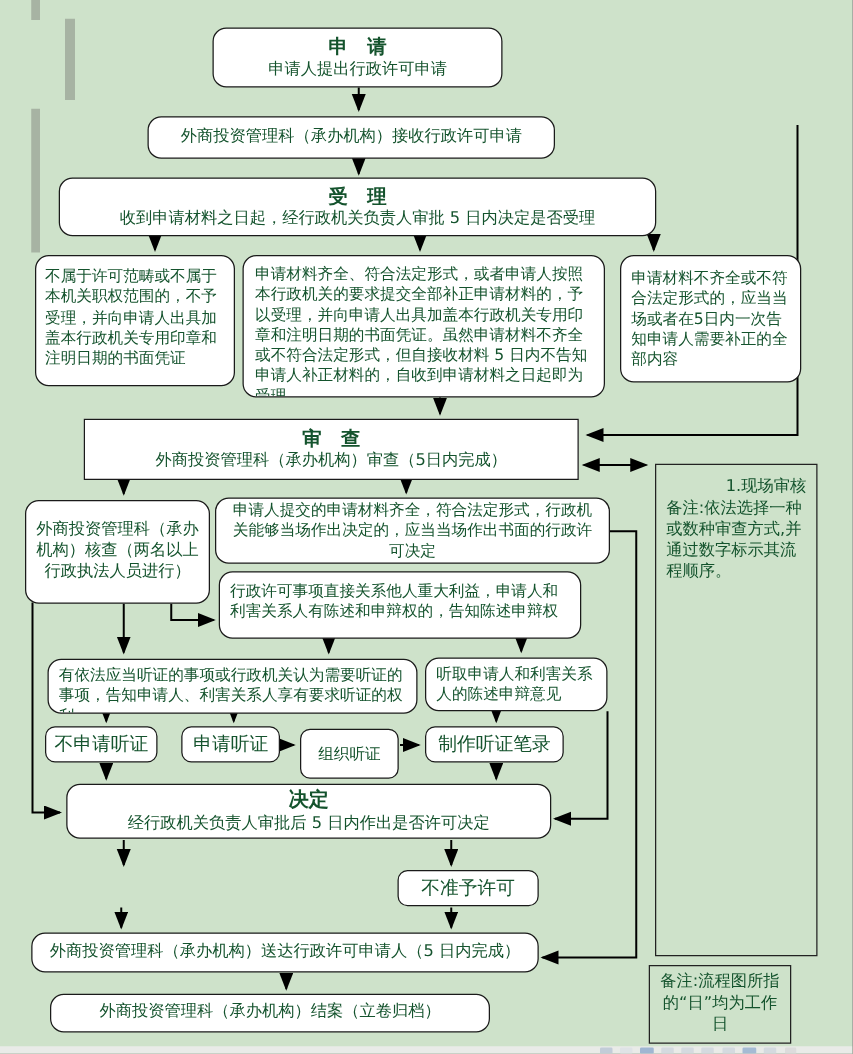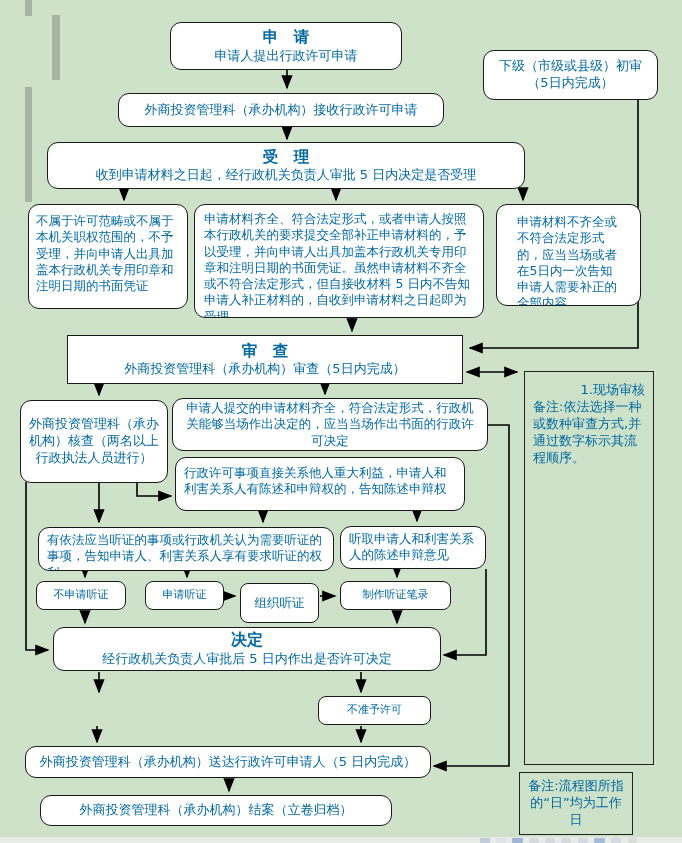--- a/index.html
+++ b/index.html
@@ -1,30 +1,30 @@
 <!DOCTYPE html>
 <html><head>
 <meta charset="utf-8">
 <style>
   html,body{margin:0;padding:0;background:#888;}
   .canvas{
     position:relative;width:682px;height:843px;overflow:hidden;
     background:#cee2ca;
     font-family:"DejaVu Sans","Liberation Sans",sans-serif;
-    color:#0369a1;
+    color:#14532d;
   }
   .node{
     position:absolute;box-sizing:border-box;
     background:#ffffff;border:1.6px solid #1a1a1a;
     display:flex;flex-direction:column;align-items:center;justify-content:center;
     text-align:center;font-size:12.5px;line-height:1.3;overflow:hidden;
     padding:2px 6px;z-index:2;
   }
   .rounded{border-radius:11px;}
-  .sm{border-radius:8px;font-size:11px;}
+  .sm{border-radius:8px;font-size:15px;}
   .sharp{border-radius:0;}
   .ghost{background:transparent;border:1.2px solid #222;}
   .para{align-items:flex-end;justify-content:flex-start;text-align:left;}
   .para .b{text-align:left;}
   .t{font-weight:bold;font-size:15.5px;white-space:pre;}
   .b{display:block;}
   .fs13{font-size:13px;}
   .topalign{justify-content:flex-start;padding-top:8px;}
   .arrows{position:absolute;left:0;top:0;z-index:1;pointer-events:none;}
   .bar{position:absolute;background:#a7b3a3;z-index:0;}
@@ -80,43 +80,39 @@
       <path d="M361 726 V742" marker-end="url(#ah)"></path>
       <path d="M229 779 V791" marker-end="url(#ah)"></path>
     </g>
   </svg>
 
   <div class="node rounded" style="left:170px;top:22px;width:232px;height:48px">
     <span class="t">申　请</span>
     <span class="b fs13">申请人提出行政许可申请</span>
   </div>
 
-  <div class="node rounded fs13" style="left:483px;top:50px;width:175px;height:50px">
-    <span class="b">下级（市级或县级）初审</span>
-    <span class="b">（5日内完成）</span>
-  </div>
 
   <div class="node rounded" style="left:118px;top:93px;width:326px;height:34px">
     <span class="b fs13">外商投资管理科（承办机构）接收行政许可申请</span>
   </div>
 
   <div class="node rounded" style="left:47px;top:142px;width:478px;height:47px">
     <span class="t">受　理</span>
     <span class="b fs13">收到申请材料之日起，经行政机关负责人审批 5 日内决定是否受理</span>
   </div>
 
   <div class="node rounded para" style="left:28px;top:204px;width:160px;height:105px;padding:8px 7px">
     <span class="b">不属于许可范畴或不属于本机关职权范围的，不予受理，并向申请人出具加盖本行政机关专用印章和注明日期的书面凭证</span>
   </div>
 
   <div class="node rounded para" style="left:194px;top:204px;width:290px;height:114px;padding:6px 9px">
     <span class="b">申请材料齐全、符合法定形式，或者申请人按照本行政机关的要求提交全部补正申请材料的，予以受理，并向申请人出具加盖本行政机关专用印章和注明日期的书面凭证。虽然申请材料不齐全或不符合法定形式，但自接收材料 5 日内不告知申请人补正材料的，自收到申请材料之日起即为受理。</span>
   </div>
 
-  <div class="node rounded para" style="left:496px;top:204px;width:145px;height:102px;padding:9px 20px">
+  <div class="node rounded para" style="left:496px;top:204px;width:145px;height:102px;padding:9px 8px">
     <span class="b">申请材料不齐全或不符合法定形式的，应当当场或者在5日内一次告知申请人需要补正的全部内容</span>
   </div>
 
   <div class="node sharp" style="left:67px;top:335px;width:396px;height:49px">
     <span class="t">审　查</span>
     <span class="b fs13">外商投资管理科（承办机构）审查（5日内完成）</span>
   </div>
 
   <div class="node ghost para topalign fs13" style="left:524px;top:371px;width:130px;height:394px;padding:10px 8px">
     <span class="b">1.现场审核</span>

